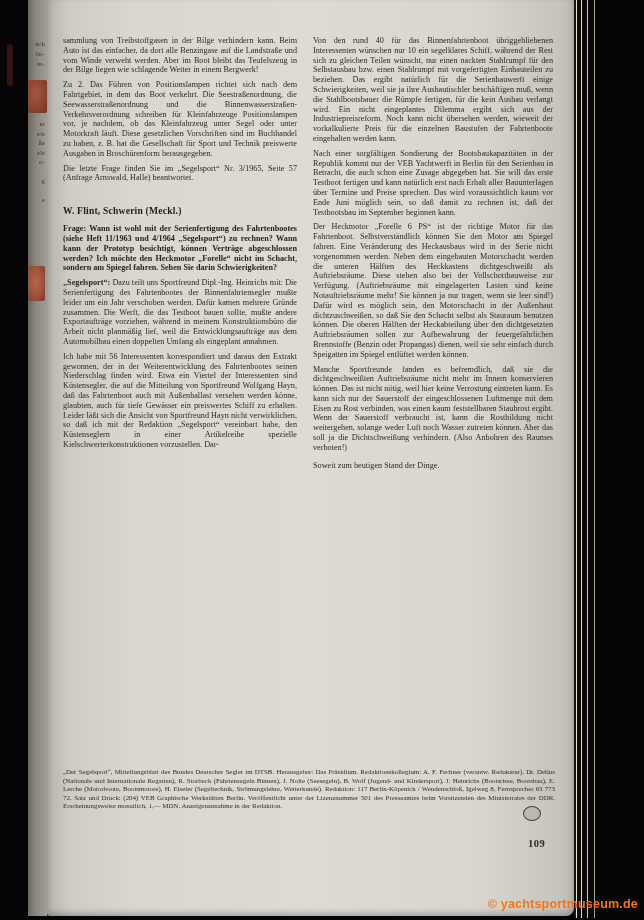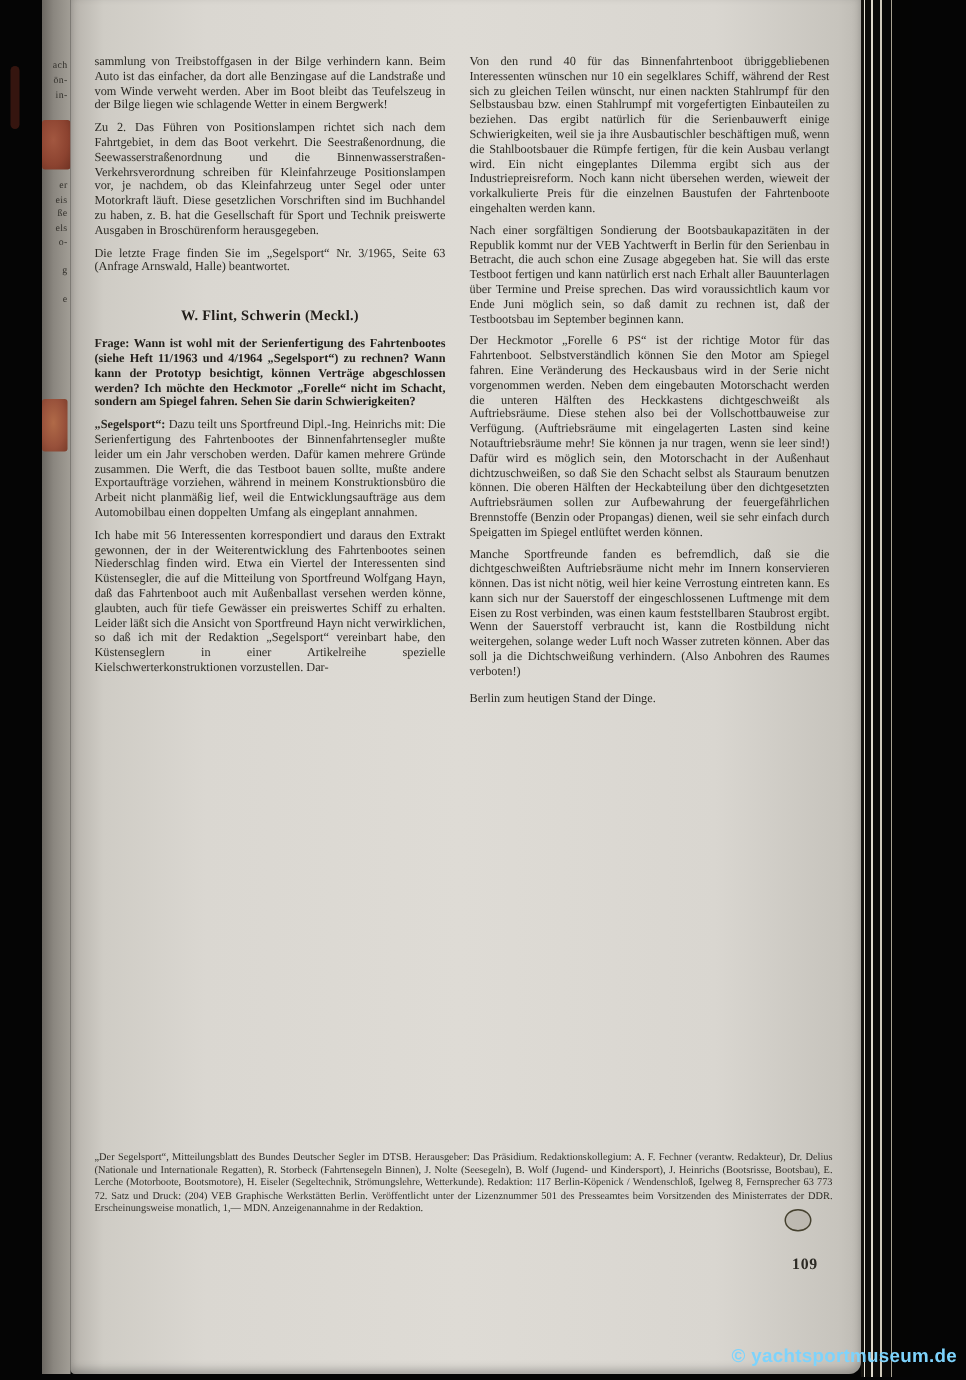--- a/index.html
+++ b/index.html
@@ -43,21 +43,21 @@
   .col-left  { left:16px;  width:234px; height:724px; }
   .col-right { left:266px; width:240px; height:700px; }
   p.body {
     font-size:8.2px; line-height:9.8px; text-align:justify;
     color:#2b2923; margin-bottom:5px;
   }
   p.bold { font-weight:bold; color:#221f1a; }
   p.body b { font-weight:bold; }
   h2.heading {
     font-size:9.6px; font-weight:bold; color:#201d18;
-    margin-top:22px; margin-bottom:8px; letter-spacing:0.2px;text-align:center;
+    margin-top:22px; margin-bottom:8px; letter-spacing:0.2px;
   }
   p.closing { margin-top:8px; }
   .imprint {
     position:absolute; left:16px; top:768px; width:492px;
     font-size:6.9px; line-height:8.6px; text-align:justify; color:#2e2c26;
   }
   .stamp {
     position:absolute; left:476px; top:806px; width:18px; height:15px;
     border:1.6px solid #45412f; border-radius:50%;
     background:rgba(70,66,48,0.12);
@@ -76,21 +76,21 @@
       #ded8ca 7px, #ded8ca 8px,
       #0b0a08 8px, #0b0a08 13px,
       #cfc9b9 13px, #cfc9b9 14px,
       #090806 14px, #090806 20px,
       #a8a292 20px, #a8a292 21px,
       #050504 21px, #050504 34px);
   }
   .watermark {
     position:absolute; right:6px; bottom:9px;
     font-family:"Liberation Sans","DejaVu Sans",sans-serif;
-    font-size:12.5px; font-weight:bold; color:#7dd3fc; letter-spacing:0.2px;
+    font-size:12.5px; font-weight:bold; color:#f97316; letter-spacing:0.2px;
   }
 </style>
 </head>
 <body>
 
 <div class="canvas">
 
   <div class="red-streak"></div>
 
   <div class="adjacent-strip">
@@ -107,33 +107,33 @@
   </div>
 
   <div class="tape tape1"></div>
   <div class="tape tape2"></div>
 
   <div class="page">
 
     <div class="col col-left">
       <p class="body">sammlung von Treibstoffgasen in der Bilge verhindern kann. Beim Auto ist das einfacher, da dort alle Benzingase auf die Landstraße und vom Winde verweht werden. Aber im Boot bleibt das Teufelszeug in der Bilge liegen wie schlagende Wetter in einem Bergwerk!</p>
       <p class="body">Zu 2. Das Führen von Positionslampen richtet sich nach dem Fahrtgebiet, in dem das Boot verkehrt. Die Seestraßenordnung, die Seewasserstraßenordnung und die Binnenwasserstraßen-Verkehrsverordnung schreiben für Kleinfahrzeuge Positionslampen vor, je nachdem, ob das Kleinfahrzeug unter Segel oder unter Motorkraft läuft. Diese gesetzlichen Vorschriften sind im Buchhandel zu haben, z. B. hat die Gesellschaft für Sport und Technik preiswerte Ausgaben in Broschürenform herausgegeben.</p>
-      <p class="body">Die letzte Frage finden Sie im „Segelsport“ Nr. 3/1965, Seite 63 (Anfrage Arnswald, Halle) beantwortet.</p>
+      <p class="body">Die letzte Frage finden Sie im „Segelsport“ Nr. 3/1965, Seite 57 (Anfrage Arnswald, Halle) beantwortet.</p>
       <h2 class="heading">W. Flint, Schwerin (Meckl.)</h2>
       <p class="body bold">Frage: Wann ist wohl mit der Serienfertigung des Fahrtenbootes (siehe Heft 11/1963 und 4/1964 „Segelsport“) zu rechnen? Wann kann der Prototyp besichtigt, können Verträge abgeschlossen werden? Ich möchte den Heckmotor „Forelle“ nicht im Schacht, sondern am Spiegel fahren. Sehen Sie darin Schwierigkeiten?</p>
       <p class="body"><b>„Segelsport“:</b> <span>Dazu teilt uns Sportfreund Dipl.-Ing. Heinrichs mit: Die Serienfertigung des Fahrtenbootes der Binnenfahrtensegler mußte leider um ein Jahr verschoben werden. Dafür kamen mehrere Gründe zusammen. Die Werft, die das Testboot bauen sollte, mußte andere Exportaufträge vorziehen, während in meinem Konstruktionsbüro die Arbeit nicht planmäßig lief, weil die Entwicklungsaufträge aus dem Automobilbau einen doppelten Umfang als eingeplant annahmen.</span></p>
       <p class="body">Ich habe mit 56 Interessenten korrespondiert und daraus den Extrakt gewonnen, der in der Weiterentwicklung des Fahrtenbootes seinen Niederschlag finden wird. Etwa ein Viertel der Interessenten sind Küstensegler, die auf die Mitteilung von Sportfreund Wolfgang Hayn, daß das Fahrtenboot auch mit Außenballast versehen werden könne, glaubten, auch für tiefe Gewässer ein preiswertes Schiff zu erhalten. Leider läßt sich die Ansicht von Sportfreund Hayn nicht verwirklichen, so daß ich mit der Redaktion „Segelsport“ vereinbart habe, den Küstenseglern in einer Artikelreihe spezielle Kielschwerterkonstruktionen vorzustellen. Dar-</p>
     </div>
 
     <div class="col col-right">
       <p class="body">Von den rund 40 für das Binnenfahrtenboot übriggebliebenen Interessenten wünschen nur 10 ein segelklares Schiff, während der Rest sich zu gleichen Teilen wünscht, nur einen nackten Stahlrumpf für den Selbstausbau bzw. einen Stahlrumpf mit vorgefertigten Einbauteilen zu beziehen. Das ergibt natürlich für die Serienbauwerft einige Schwierigkeiten, weil sie ja ihre Ausbautischler beschäftigen muß, wenn die Stahlbootsbauer die Rümpfe fertigen, für die kein Ausbau verlangt wird. Ein nicht eingeplantes Dilemma ergibt sich aus der Industriepreisreform. Noch kann nicht übersehen werden, wieweit der vorkalkulierte Preis für die einzelnen Baustufen der Fahrtenboote eingehalten werden kann.</p>
       <p class="body">Nach einer sorgfältigen Sondierung der Bootsbaukapazitäten in der Republik kommt nur der VEB Yachtwerft in Berlin für den Serienbau in Betracht, die auch schon eine Zusage abgegeben hat. Sie will das erste Testboot fertigen und kann natürlich erst nach Erhalt aller Bauunterlagen über Termine und Preise sprechen. Das wird voraussichtlich kaum vor Ende Juni möglich sein, so daß damit zu rechnen ist, daß der Testbootsbau im September beginnen kann.</p>
       <p class="body">Der Heckmotor „Forelle 6 PS“ ist der richtige Motor für das Fahrtenboot. Selbstverständlich können Sie den Motor am Spiegel fahren. Eine Veränderung des Heckausbaus wird in der Serie nicht vorgenommen werden. Neben dem eingebauten Motorschacht werden die unteren Hälften des Heckkastens dichtgeschweißt als Auftriebsräume. Diese stehen also bei der Vollschottbauweise zur Verfügung. (Auftriebsräume mit eingelagerten Lasten sind keine Notauftriebsräume mehr! Sie können ja nur tragen, wenn sie leer sind!) Dafür wird es möglich sein, den Motorschacht in der Außenhaut dichtzuschweißen, so daß Sie den Schacht selbst als Stauraum benutzen können. Die oberen Hälften der Heckabteilung über den dichtgesetzten Auftriebsräumen sollen zur Aufbewahrung der feuergefährlichen Brennstoffe (Benzin oder Propangas) dienen, weil sie sehr einfach durch Speigatten im Spiegel entlüftet werden können.</p>
       <p class="body">Manche Sportfreunde fanden es befremdlich, daß sie die dichtgeschweißten Auftriebsräume nicht mehr im Innern konservieren können. Das ist nicht nötig, weil hier keine Verrostung eintreten kann. Es kann sich nur der Sauerstoff der eingeschlossenen Luftmenge mit dem Eisen zu Rost verbinden, was einen kaum feststellbaren Staubrost ergibt. Wenn der Sauerstoff verbraucht ist, kann die Rostbildung nicht weitergehen, solange weder Luft noch Wasser zutreten können. Aber das soll ja die Dichtschweißung verhindern. (Also Anbohren des Raumes verboten!)</p>
-      <p class="body closing">Berlin zum heutigen Stand der Dinge.</p>
+      <p class="body closing">Soweit zum heutigen Stand der Dinge.</p>
     </div>
 
     <div class="imprint">„Der Segelsport“, Mitteilungsblatt des Bundes Deutscher Segler im DTSB. Herausgeber: Das Präsidium. Redaktionskollegium: A. F. Fechner (verantw. Redakteur), Dr. Delius (Nationale und Internationale Regatten), R. Storbeck (Fahrtensegeln Binnen), J. Nolte (Seesegeln), B. Wolf (Jugend- und Kindersport), J. Heinrichs (Bootsrisse, Bootsbau), E. Lerche (Motorboote, Bootsmotore), H. Eiseler (Segeltechnik, Strömungslehre, Wetterkunde). Redaktion: 117 Berlin-Köpenick / Wendenschloß, Igelweg 8, Fernsprecher 63 773 72. Satz und Druck: (204) VEB Graphische Werkstätten Berlin. Veröffentlicht unter der Lizenznummer 501 des Presseamtes beim Vorsitzenden des Ministerrates der DDR. Erscheinungsweise monatlich, 1,— MDN. Anzeigenannahme in der Redaktion.</div>
     <div class="stamp"></div>
     <div class="page-number">109</div>
   </div>
 
   <div class="page-stack"></div>
 
   <div class="watermark">© yachtsportmuseum.de</div>

